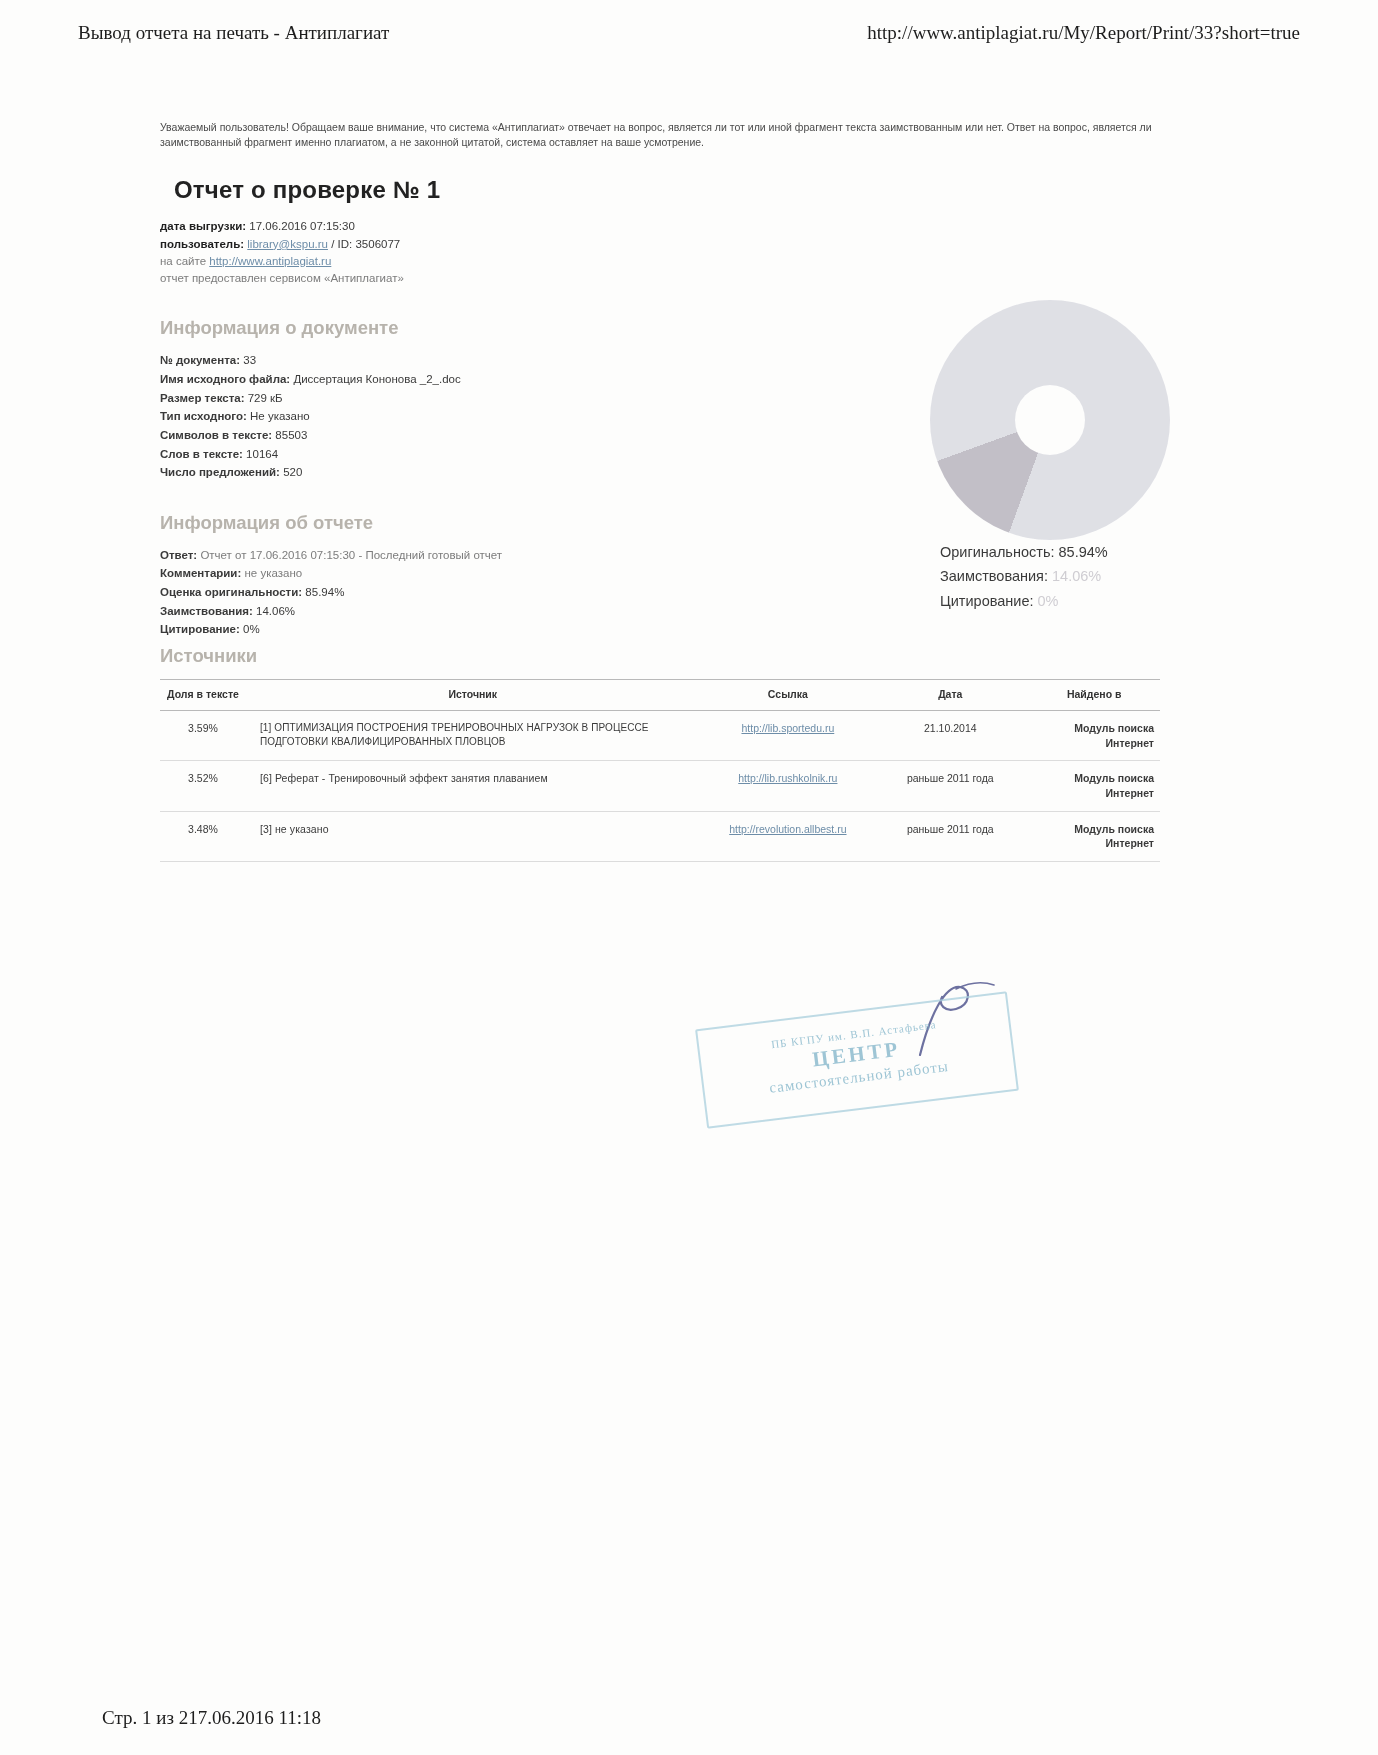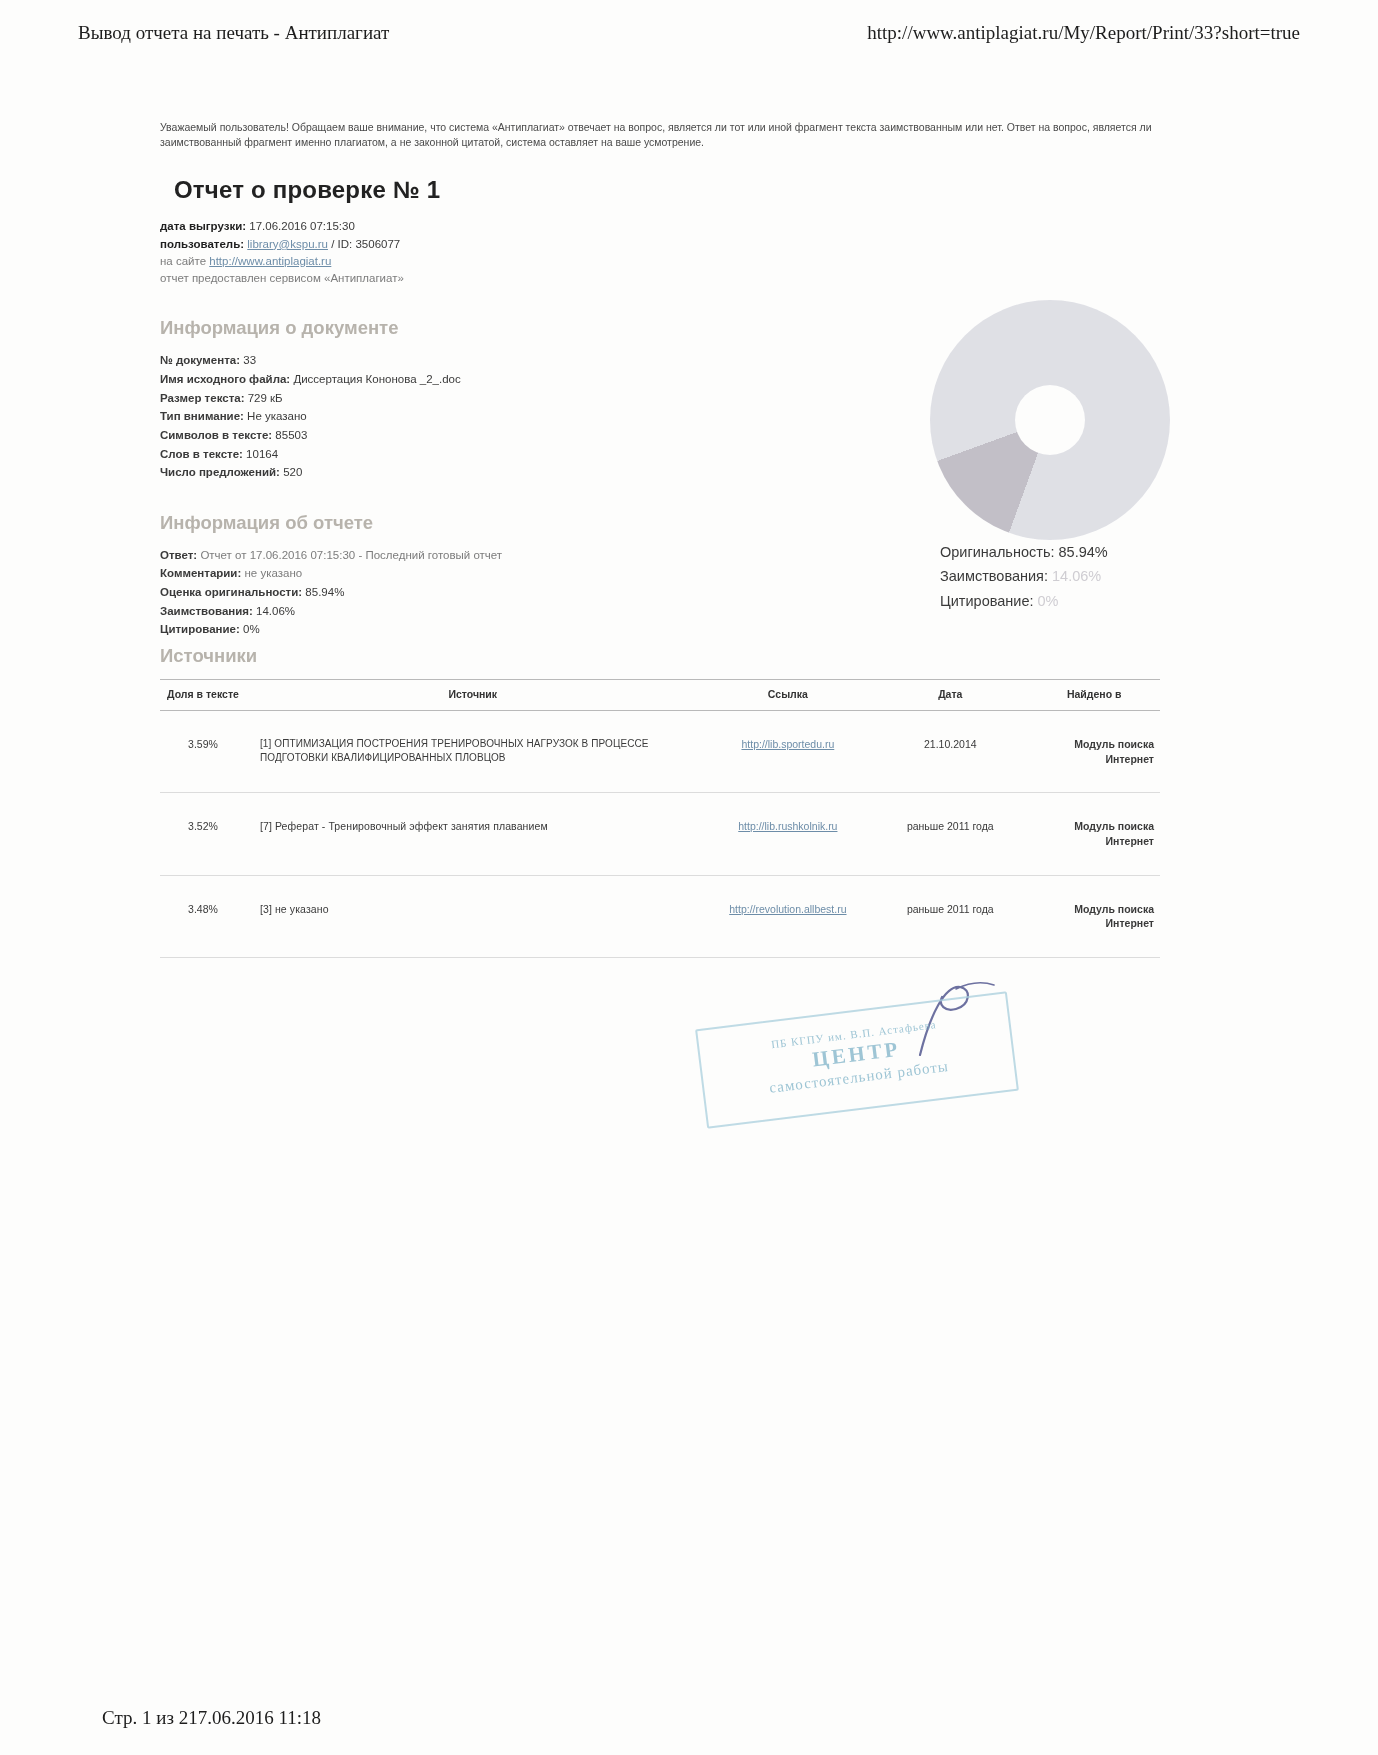--- a/index.html
+++ b/index.html
@@ -153,21 +153,21 @@
     font-weight: bold;
     font-size: 10.5px;
     color: #333;
     padding: 8px 6px 10px 6px;
     border-top: 1px solid #b9b9b9;
     border-bottom: 1px solid #b9b9b9;
     text-align: center;
     vertical-align: middle;
   }
   table.src tbody td {
-    padding: 26px 6px;
+    padding: 10px 6px;
     border-bottom: 1px solid #dcdcdc;
     vertical-align: top;
     line-height: 1.4;
   }
   .col-share { width: 80px; text-align: center; }
   .col-source { width: 470px; text-align: left; padding-left: 14px !important; }
   .col-link { width: 190px; text-align: center; }
   .col-date { width: 130px; text-align: center; }
   .col-found { width: 130px; text-align: right; padding-left: 18px !important; font-weight: bold; }
   .src-text { text-transform: uppercase; font-size: 10px; letter-spacing: 0.1px; }
@@ -242,21 +242,21 @@
       </div>
       <div>
         <b>Имя исходного файла:</b>
         <span>Диссертация Кононова _2_.doc</span>
       </div>
       <div>
         <b>Размер текста:</b>
         <span>729 кБ</span>
       </div>
       <div>
-        <b>Тип внимание:</b>
+        <b>Тип исходного:</b>
         <span>Не указано</span>
       </div>
       <div>
         <b>Символов в тексте:</b>
         <span>85503</span>
       </div>
       <div>
         <b>Слов в тексте:</b>
         <span>10164</span>
       </div>
@@ -327,21 +327,21 @@
           <td class="col-share">3.59%</td>
           <td class="col-source src-text">[1] ОПТИМИЗАЦИЯ ПОСТРОЕНИЯ ТРЕНИРОВОЧНЫХ НАГРУЗОК В ПРОЦЕССЕ ПОДГОТОВКИ КВАЛИФИЦИРОВАННЫХ ПЛОВЦОВ</td>
           <td class="col-link">
             <a class="link" href="#">http://lib.sportedu.ru</a>
           </td>
           <td class="col-date">21.10.2014</td>
           <td class="col-found">Модуль поиска Интернет</td>
         </tr>
         <tr>
           <td class="col-share">3.52%</td>
-          <td class="col-source src-text normal">[7] Реферат - Тренировочный эффект занятия плаванием</td>
+          <td class="col-source src-text normal">[6] Реферат - Тренировочный эффект занятия плаванием</td>
           <td class="col-link">
             <a class="link" href="#">http://lib.rushkolnik.ru</a>
           </td>
           <td class="col-date">раньше 2011 года</td>
           <td class="col-found">Модуль поиска Интернет</td>
         </tr>
         <tr>
           <td class="col-share">3.48%</td>
           <td class="col-source src-text normal">[3] не указано</td>
           <td class="col-link">

